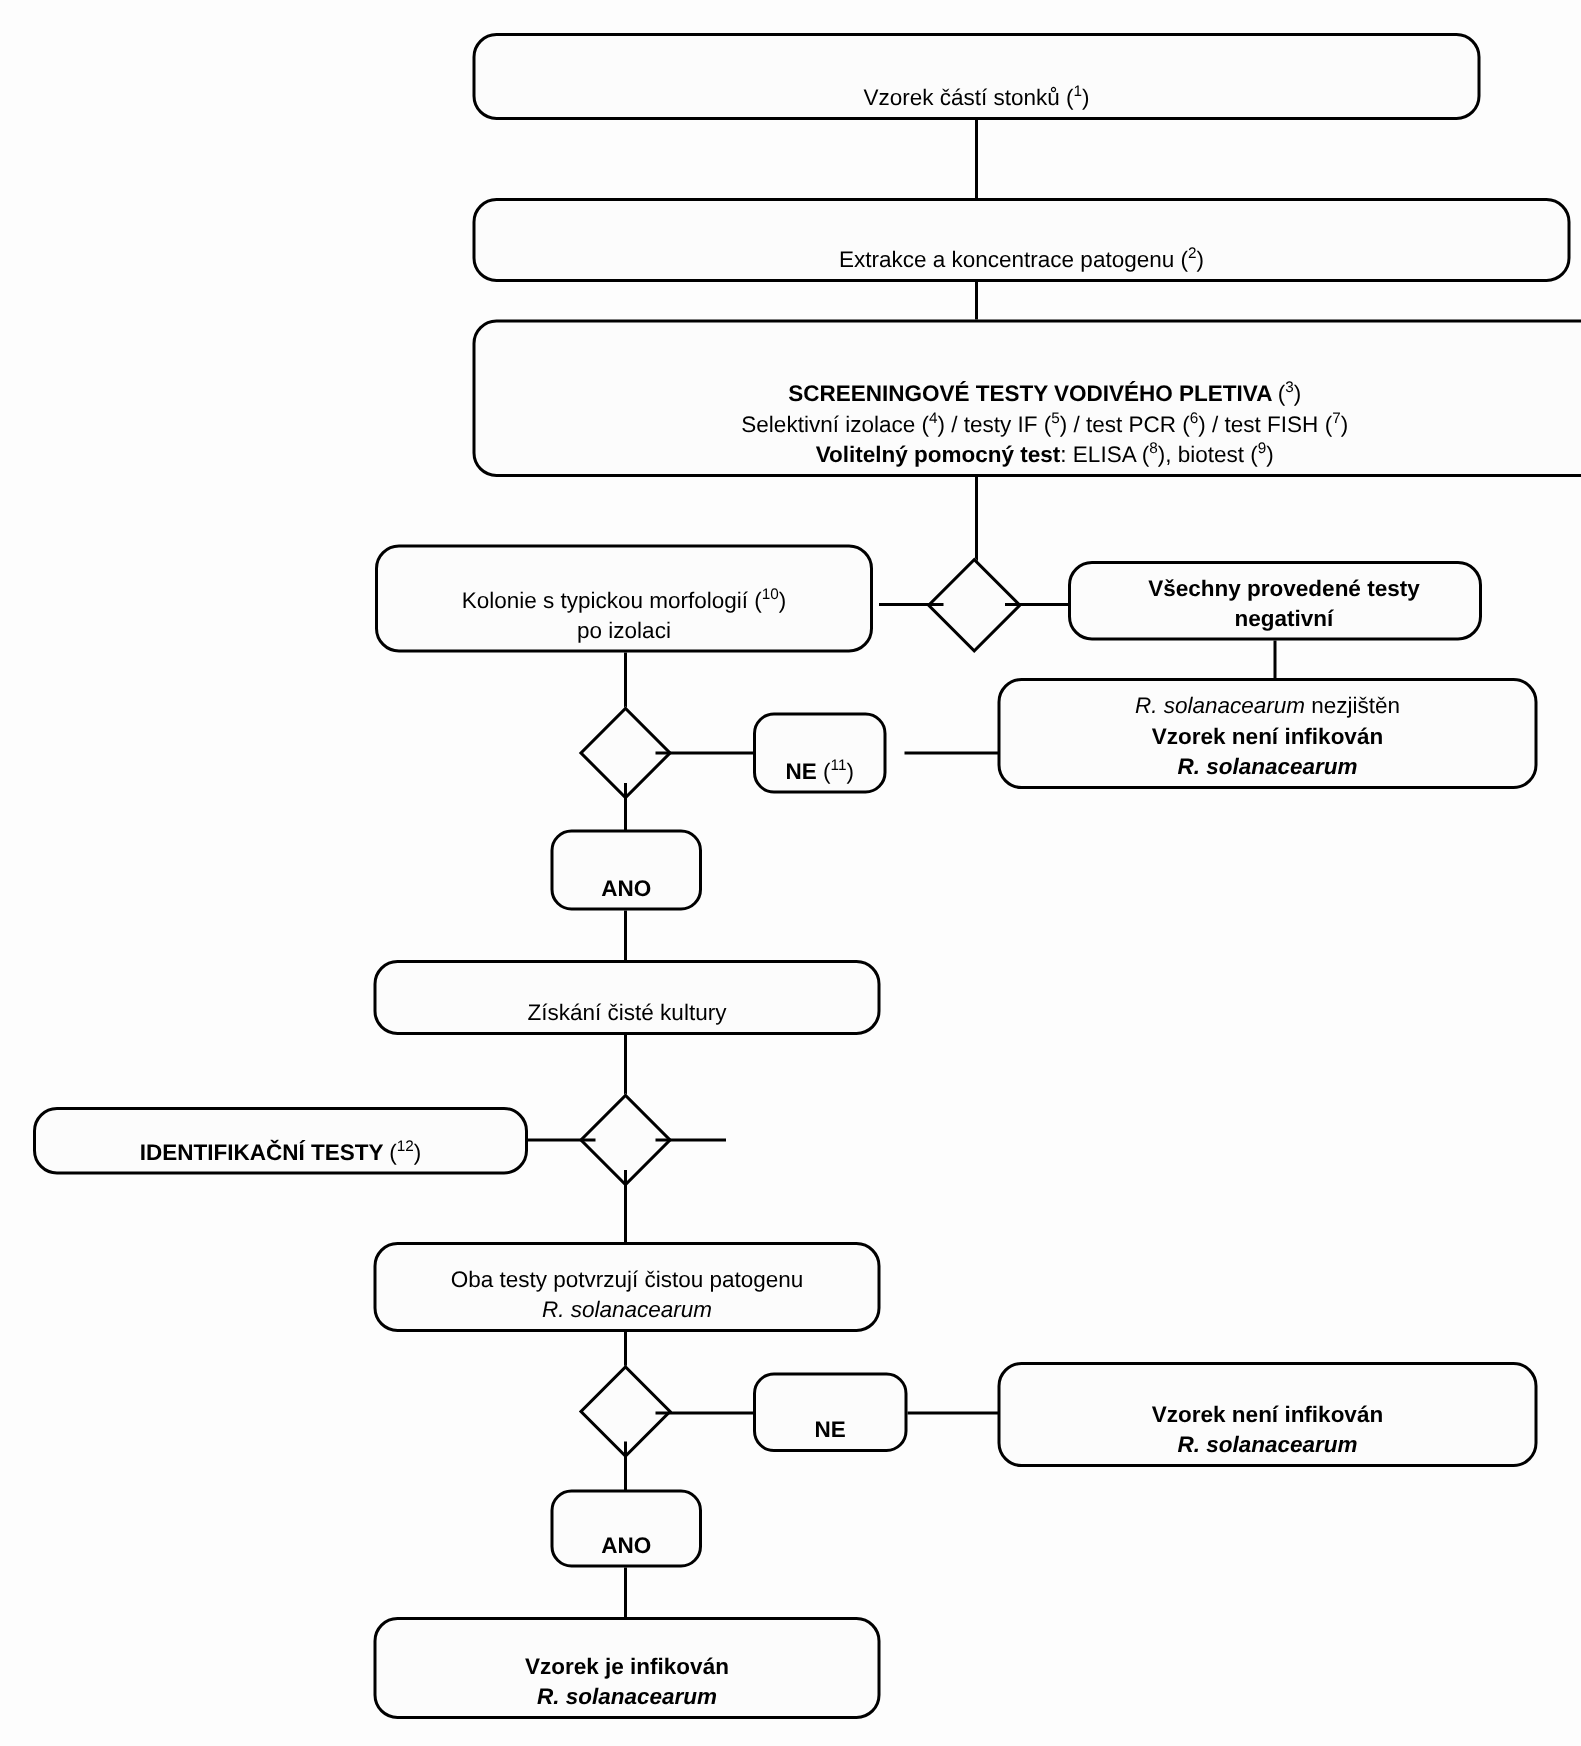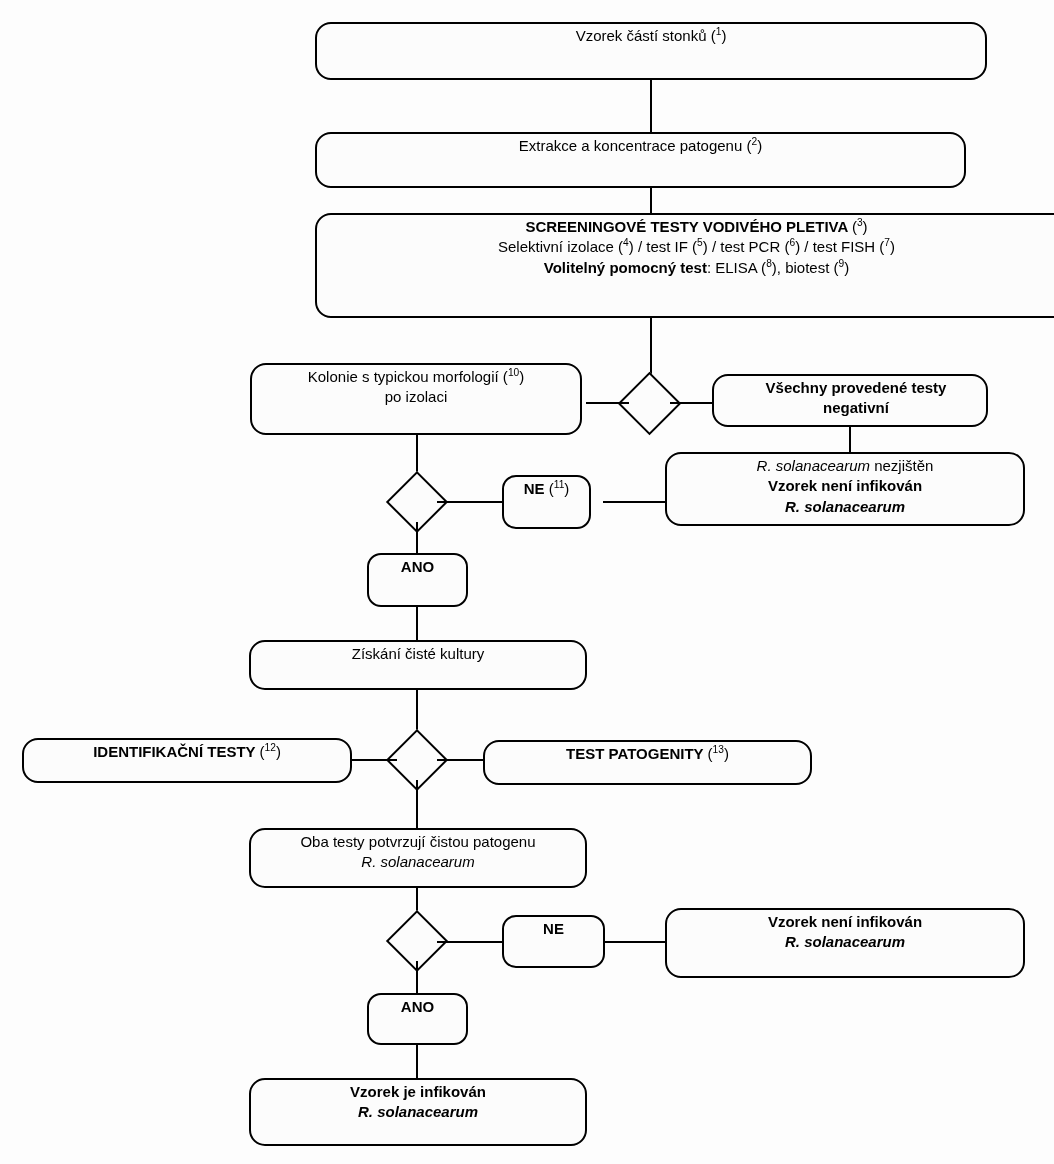--- a/index.html
+++ b/index.html
@@ -21,21 +21,21 @@
   }
   .node {
     position: absolute;
     box-sizing: border-box;
     border: 2px solid #000000;
     border-radius: 16px;
     background: #fcfcfc;
     display: flex;
     flex-direction: column;
     align-items: center;
-    justify-content: flex-start;
+    justify-content: flex-end;
     text-align: center;
     line-height: 1.35;
     font-size: 15px;
     padding: 2px 8px;
   }
   .node.small {
     border-radius: 14px;
   }
   .line {
     position: absolute;
@@ -65,29 +65,29 @@
 <body>
 
 <div id="flow">
 
   <div class="node" style="left:315px; top:22px; width:672px; height:58px;">
     <span class="txt"><span>Vzorek částí stonků</span> (<sup>1</sup>)</span>
   </div>
 
   <div class="line v" style="left:650px; top:80px; height:52px;"></div>
 
-  <div class="node" style="left:315px; top:132px; width:651px; height:56px;">
+  <div class="node" style="left:315px; top:132px; width:732px; height:56px;">
     <span class="txt"><span>Extrakce a koncentrace patogenu</span> (<sup>2</sup>)</span>
   </div>
 
   <div class="line v" style="left:650px; top:188px; height:25px;"></div>
 
   <div class="node" style="left:315px; top:213px; width:763px; height:105px;">
     <span class="txt b"><span>SCREENINGOVÉ TESTY VODIVÉHO PLETIVA</span> <span class="note">(<sup>3</sup>)</span></span>
-    <span class="txt"><span>Selektivní izolace</span> (<sup>4</sup>) <span>/ test IF</span> (<sup>5</sup>) <span>/ test PCR</span> (<sup>6</sup>) <span>/ test FISH</span> (<sup>7</sup>)</span>
+    <span class="txt"><span>Selektivní izolace</span> (<sup>4</sup>) <span>/ testy IF</span> (<sup>5</sup>) <span>/ test PCR</span> (<sup>6</sup>) <span>/ test FISH</span> (<sup>7</sup>)</span>
     <span class="txt"><span class="b">Volitelný pomocný test</span><span>: ELISA</span> (<sup>8</sup>)<span>, biotest</span> (<sup>9</sup>)</span>
   </div>
 
   <div class="line v" style="left:650px; top:318px; height:67px;"></div>
 
   <div class="diamond" style="left:627px; top:381px; width:45px; height:45px;"></div>
 
   <div class="line h" style="left:586px; top:402px; width:43px;"></div>
 
   <div class="line h" style="left:670px; top:402px; width:44px;"></div>
@@ -139,23 +139,20 @@
   <div class="diamond" style="left:395px; top:738px; width:44px; height:44px;"></div>
 
   <div class="line h" style="left:350px; top:759px; width:47px;"></div>
 
   <div class="line h" style="left:437px; top:759px; width:47px;"></div>
 
   <div class="node" style="left:22px; top:738px; width:330px; height:45px;">
     <span class="txt b"><span>IDENTIFIKAČNÍ TESTY</span> <span class="note">(<sup>12</sup>)</span></span>
   </div>
 
-  <div class="node" style="left:483px; top:740px; width:329px; height:45px;">
-    <span class="txt b"><span>TEST PATOGENITY</span> <span class="note">(<sup>13</sup>)</span></span>
-  </div>
 
   <div class="line v" style="left:416px; top:780px; height:50px;"></div>
 
   <div class="node" style="left:249px; top:828px; width:338px; height:60px;">
     <span class="txt">Oba testy potvrzují čistou patogenu</span>
     <span class="txt i">R. solanacearum</span>
   </div>
 
   <div class="line v" style="left:416px; top:888px; height:32px;"></div>
 

